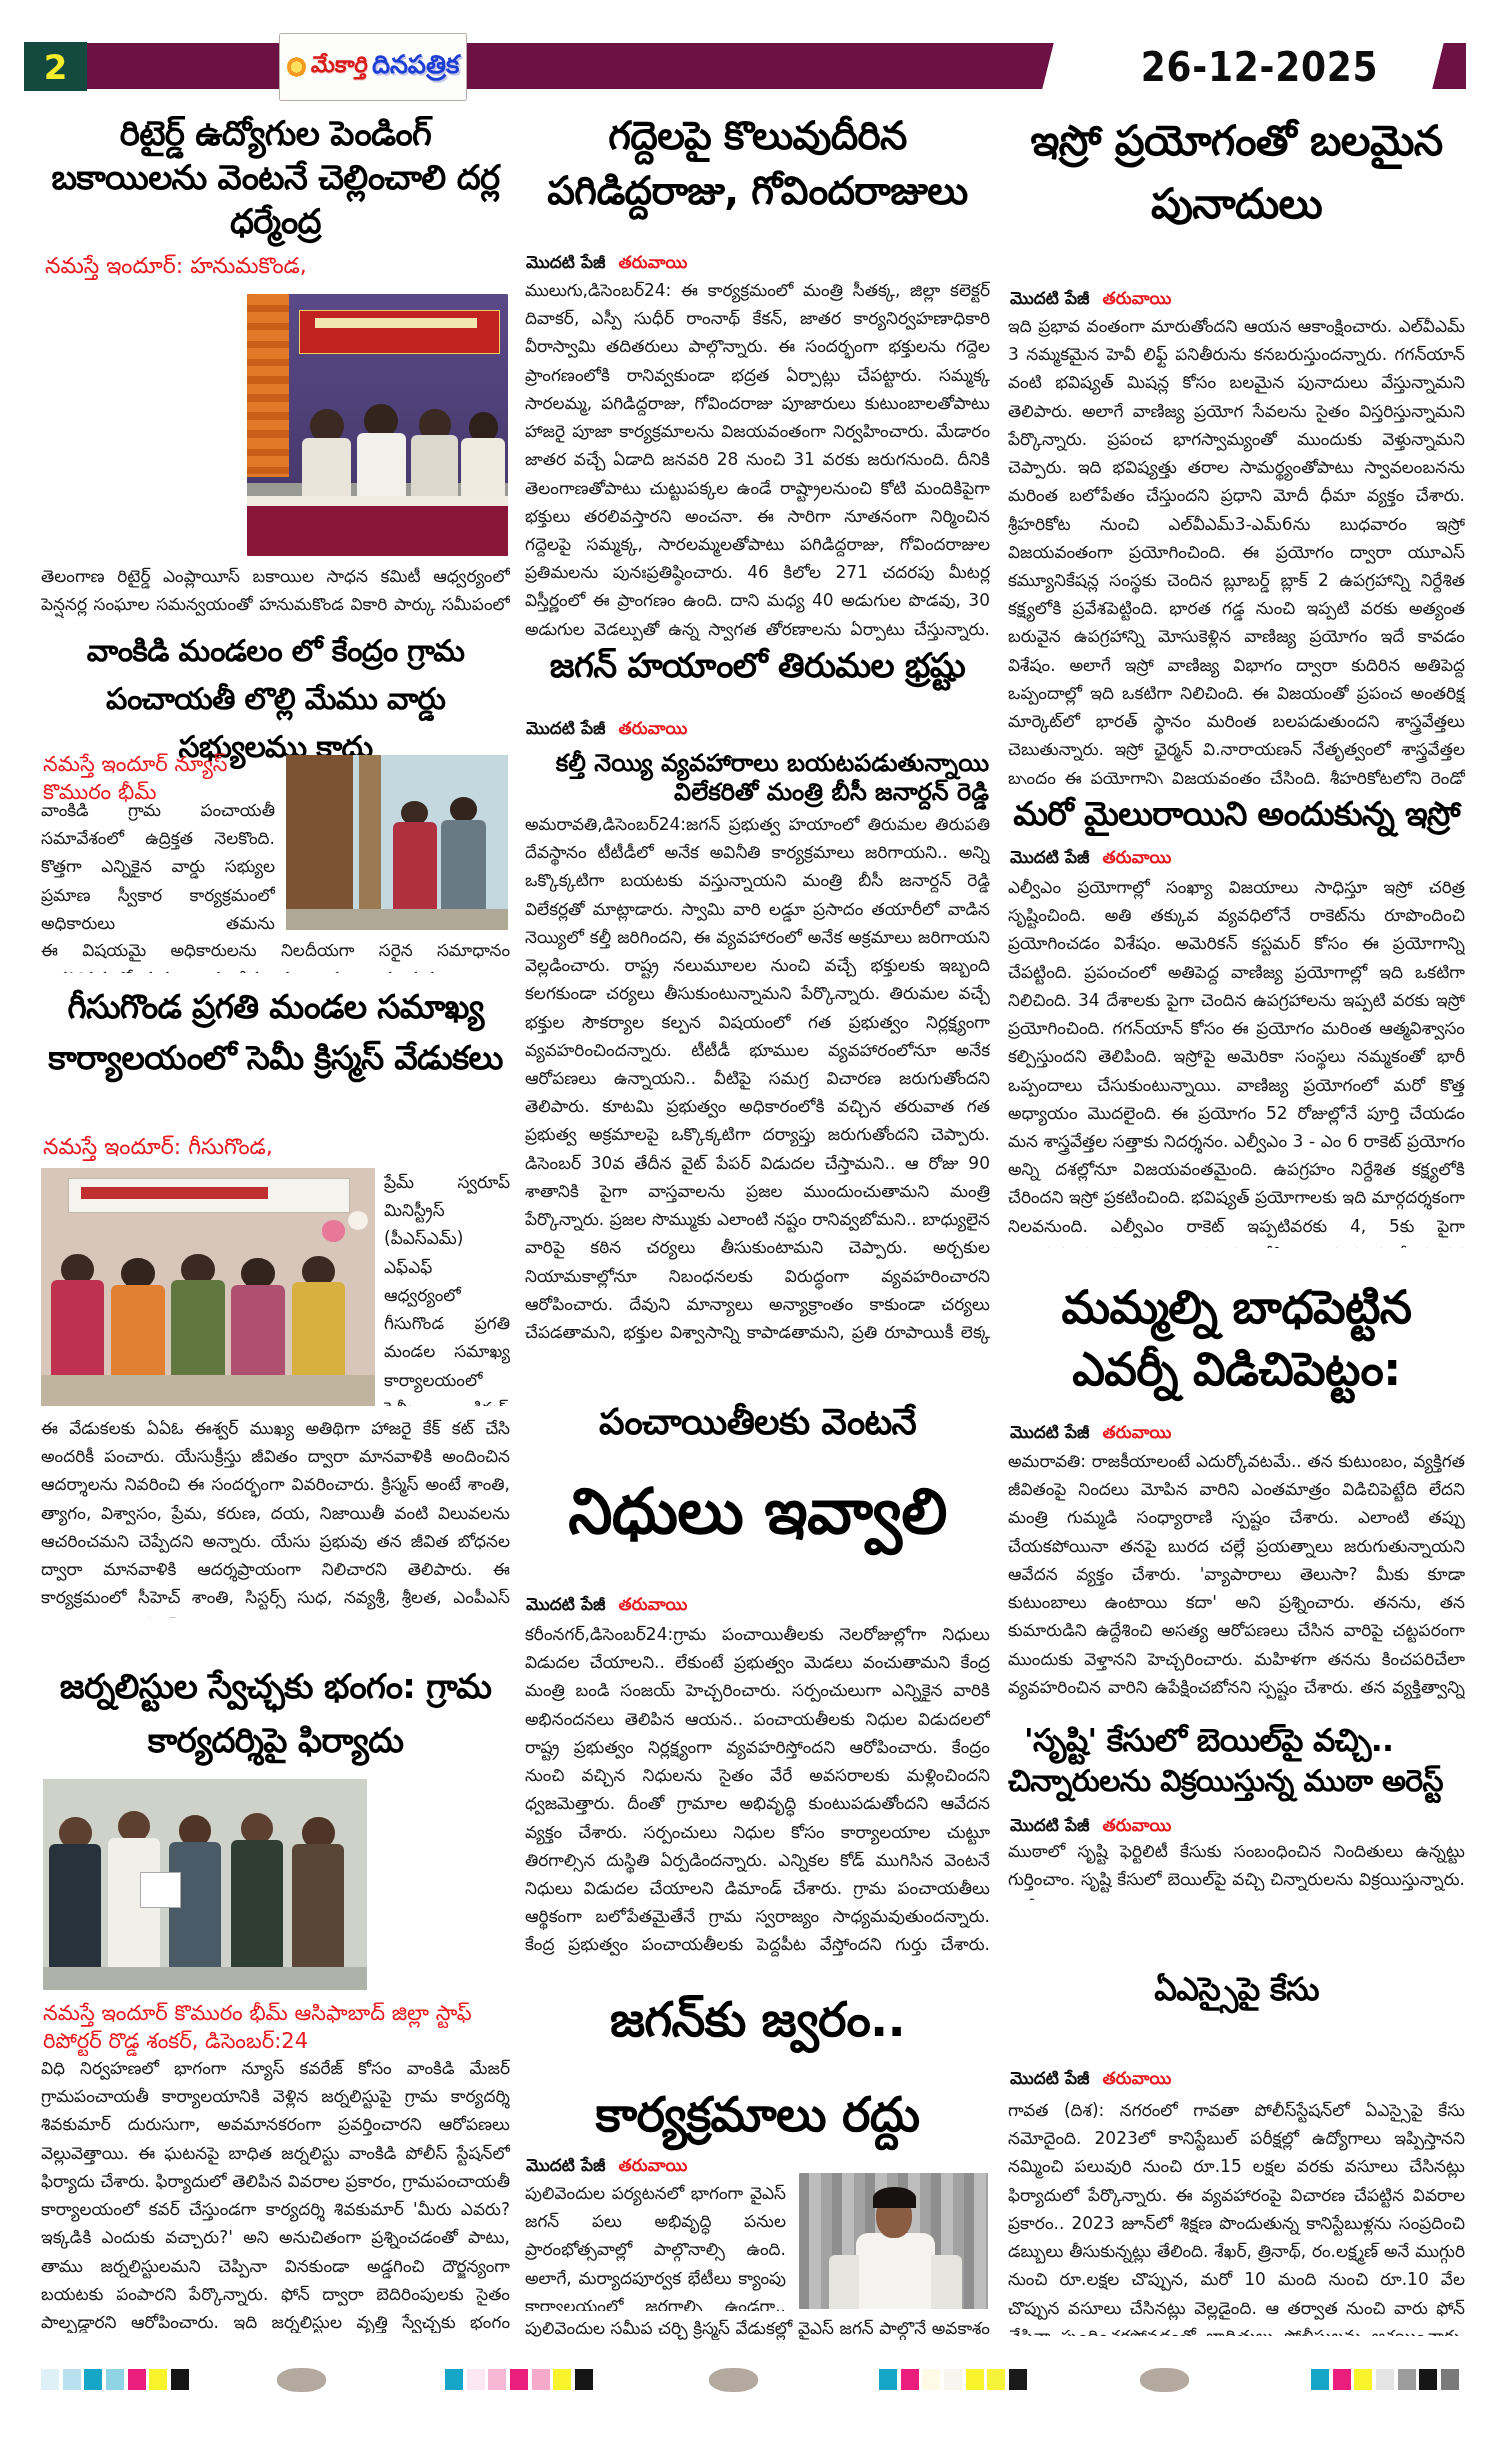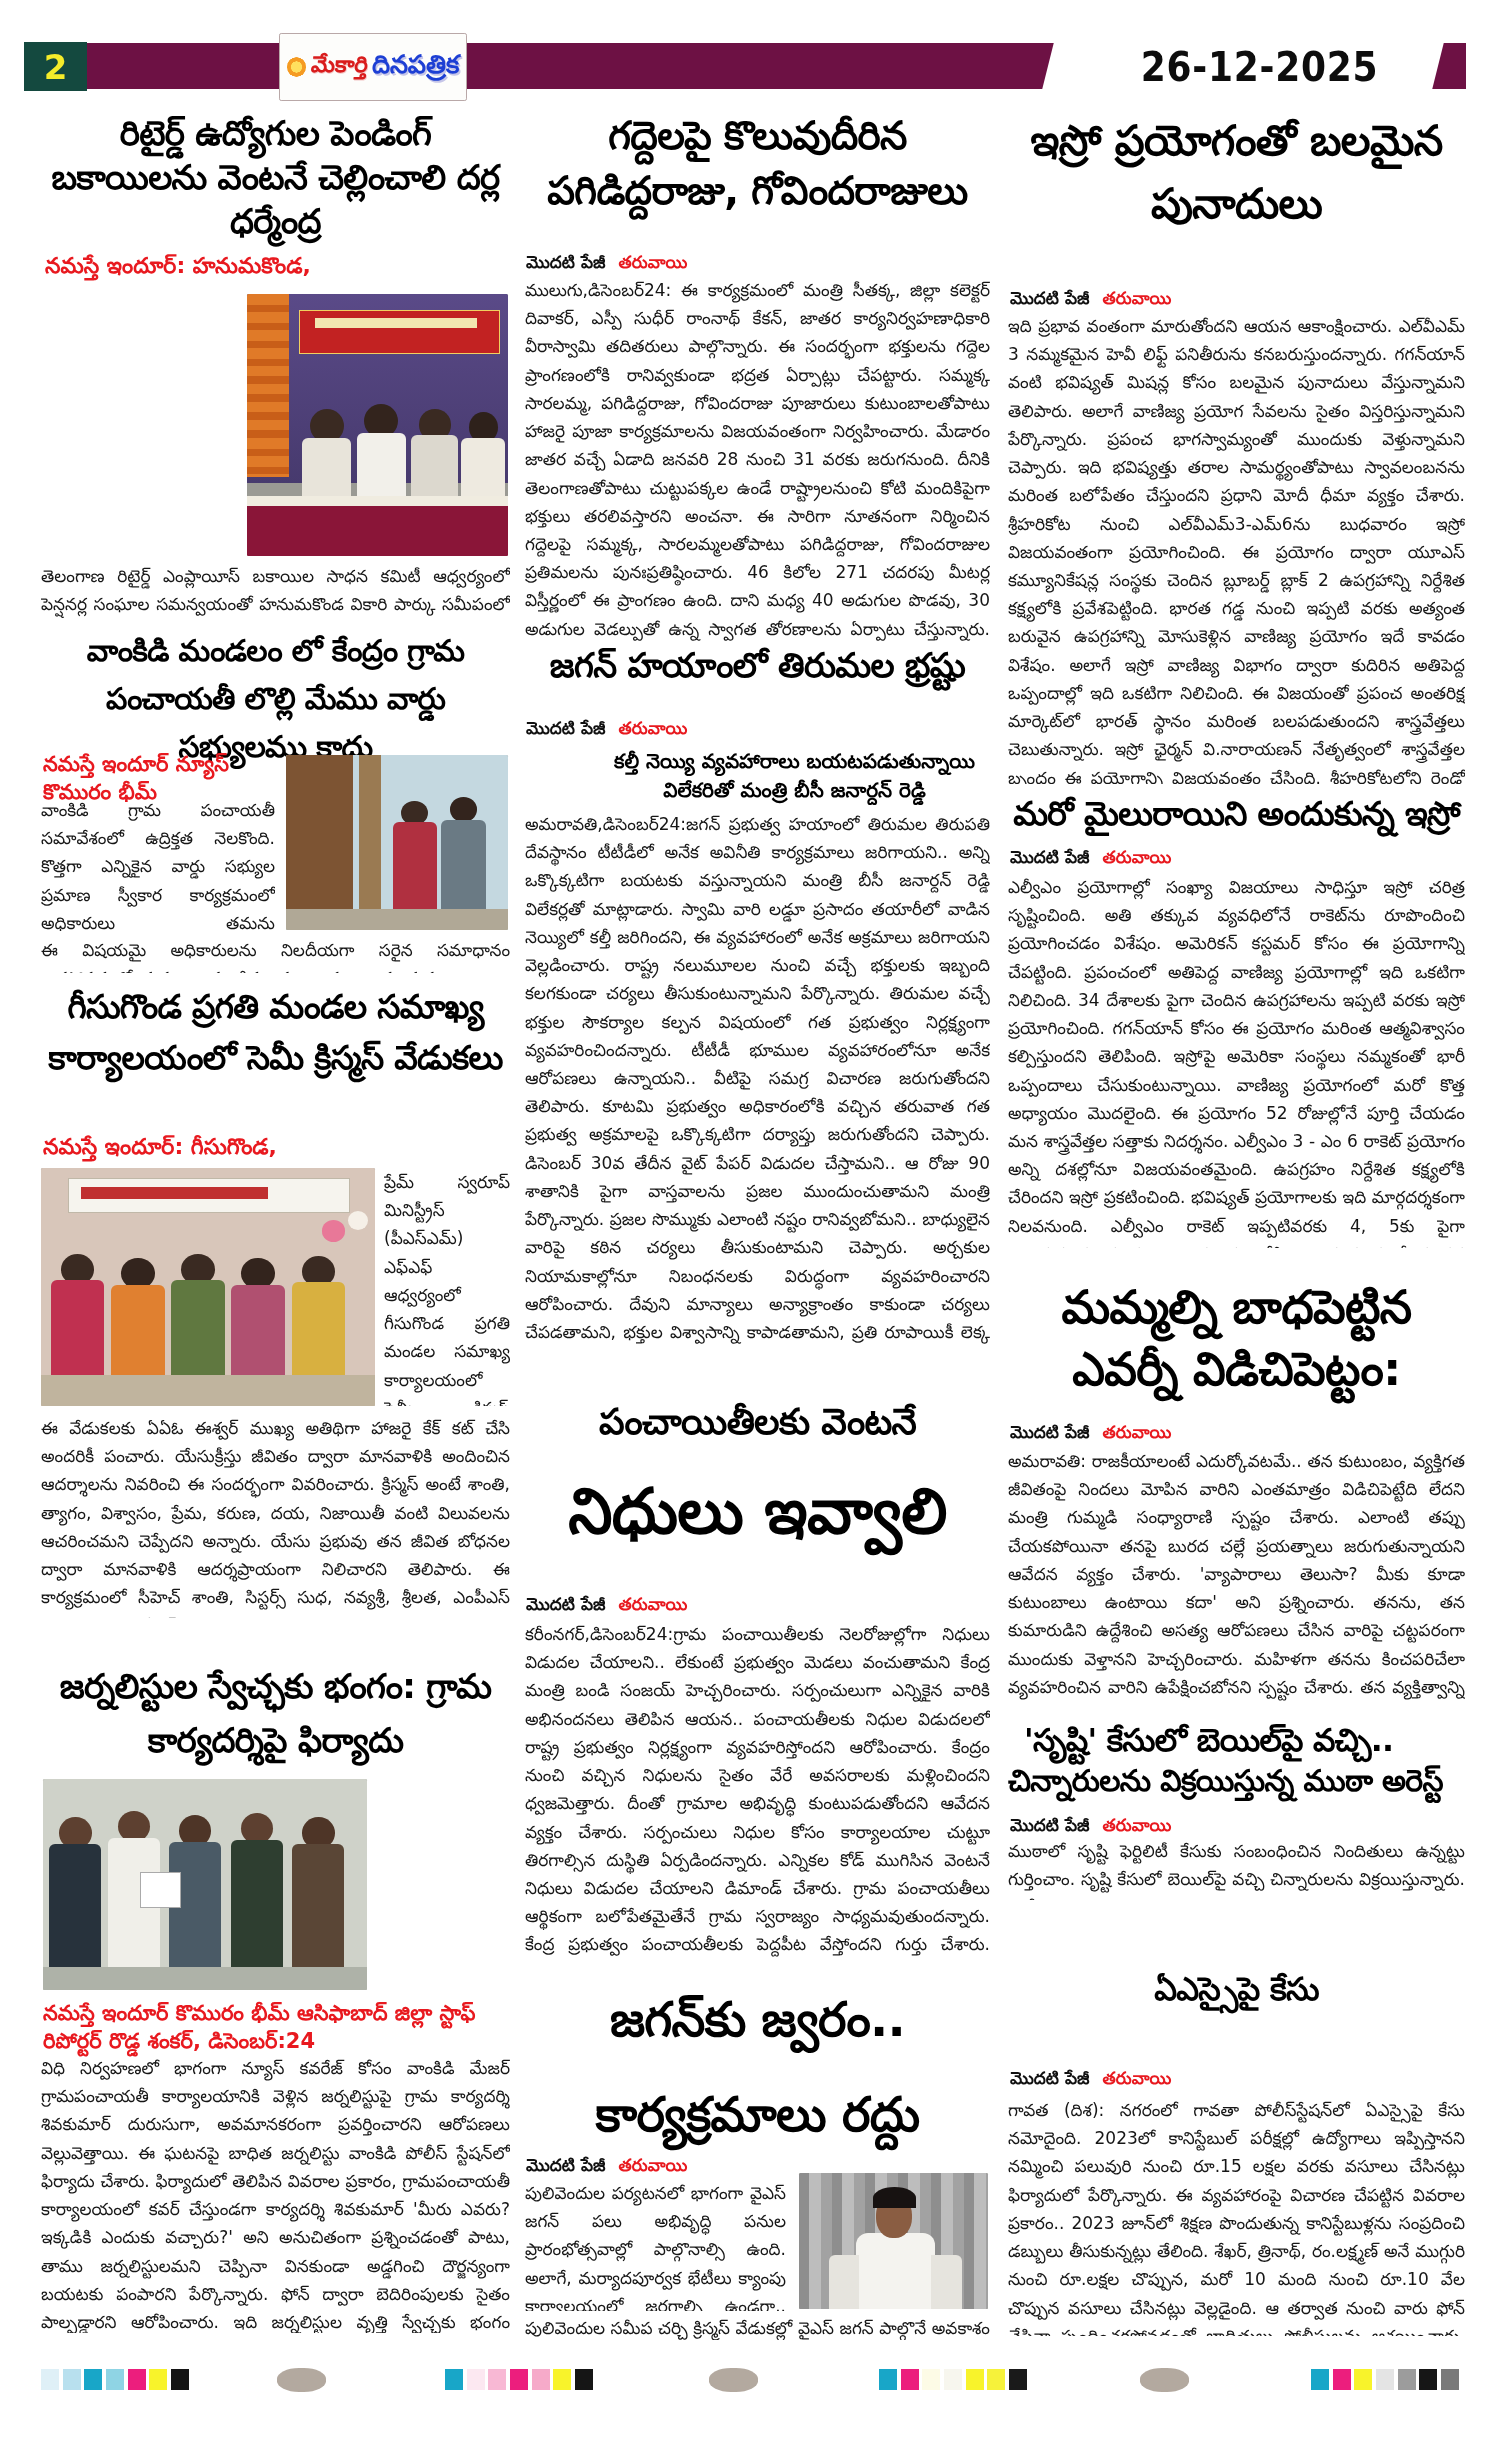--- a/index.html
+++ b/index.html
@@ -1,24 +1,24 @@
 <!DOCTYPE html>
 <html style="--masthead: #6d1144; --pagebox: #14493f; --pagenum: #f5ec2a; --red: #e8191f;font-size:12px"><head>
 <meta charset="utf-8">
 <style>
   html,body{margin:0;padding:0;background:#ffffff;}
   body{font-family:"DejaVu Sans","Liberation Sans",sans-serif;}
   .page{position:relative;width:1488px;height:2462px;background:#fff;overflow:hidden;}
   .abs{position:absolute;}
   .hl{font-weight:bold;color:#000;text-align:center;line-height:1.3;letter-spacing:-0.7px;}
   .bt{font-size:17px;line-height:1.66;text-align:justify;color:#161616;overflow:hidden;}
-  .byl{color:var(--red);font-weight:bold;font-size:22px;line-height:1.35;}
+  .byl{color:var(--red);font-weight:normal;font-size:22px;line-height:1.35;}
   .kick{font-size:17px;font-weight:bold;color:#101010;}
   .kick .r{color:var(--red);margin-left:13px;font-family:Liberation Mono, monospace;}
-  .sub{font-size:20px;font-weight:bold;color:#000;line-height:1.3;text-align:center;margin-left:37px;}
+  .sub{font-size:24px;font-weight:bold;color:#000;line-height:1.3;text-align:right;}
   .ph{position:absolute;overflow:hidden;border-radius:1.5px;background:#9a9a94;}
   .s{position:absolute;}
   .masthead{position:absolute;left:24px;top:43px;width:1442px;height:46px;background:var(--masthead);}
   .pagebox{position:absolute;left:24px;top:42px;width:63px;height:49px;background:var(--pagebox);display:flex;align-items:center;justify-content:center;}
   .pagenum{color:var(--pagenum);font-size:34px;font-weight:bold;line-height:1;}
   .dateslash{position:absolute;left:1048px;top:40px;width:390px;height:52px;background:#fff;transform:skewX(-14deg);}
   .dateval{position:absolute;left:1102px;top:46px;width:315px;text-align:center;font-size:36px;font-weight:bold;color:#0d0d0d;letter-spacing:0.7px;transform:scaleY(1.12);}
   .logobox{position:absolute;left:279px;top:33px;width:186px;height:66px;background:#fdfdfb;border:1.5px solid #b9a8a8;border-radius:2.2px;display:flex;align-items:center;justify-content:center;gap:4.5px;}
   .logo1{color:#d91c1c;font-size:22.5px;font-weight:bold;transform:skewX(-6deg);text-shadow:0.7px 0.7px 0 #f3c9c9;}
   .logo2{color:#1d3fd4;font-size:25.5px;font-weight:bold;text-shadow:1.5px 1.5px 0 #c6c6e8;}

